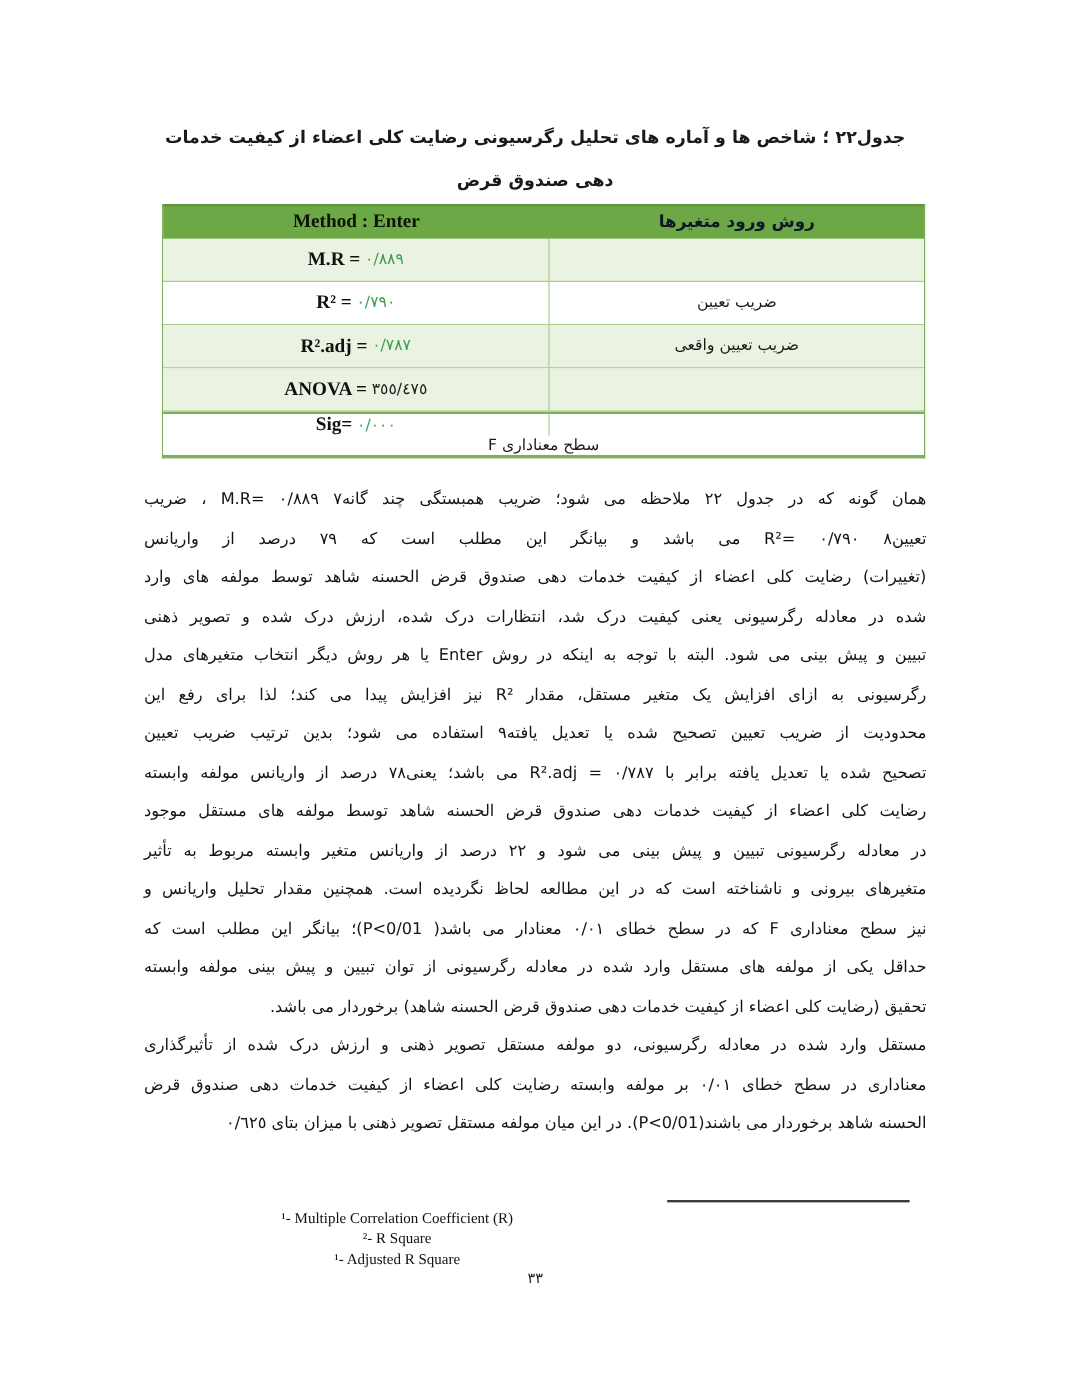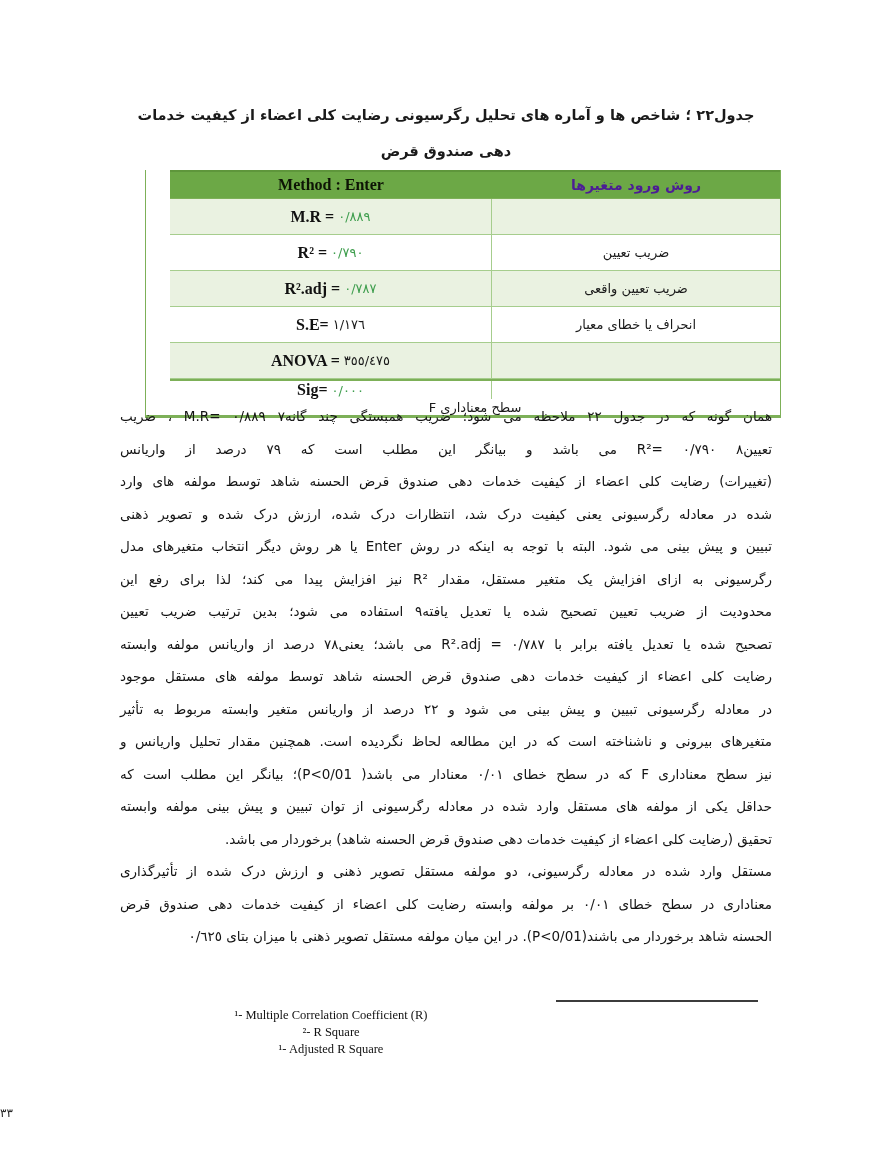--- a/index.html
+++ b/index.html
@@ -20,26 +20,25 @@
   }
   
   .doc-title{
     position:absolute;top:97px;left:120px;width:652px;
     direction:rtl;text-align:center;font-weight:bold;
     font-size:14.5px;line-height:36px;
     font-family:"DejaVu Sans","Liberation Serif",sans-serif;
   }
   
   .stat-table{
-    position:absolute;top:170px;left:145px;width:636px;
+    position:absolute;top:170px;left:135px;width:636px;
     border-left:1.5px solid var(--grid-heavy);
     border-right:1.5px solid var(--grid-heavy);
     border-bottom:3px solid var(--grid-heavy);
     box-sizing:border-box;
-    padding-left:24px;
   }
   .thead{
     display:flex;height:29px;align-items:center;
     background:var(--header-green);
     border-top:2.5px solid var(--edge-dark);
     border-bottom:1.5px solid var(--grid-heavy);
     box-sizing:border-box;
   }
   .trow{
     display:flex;height:36px;align-items:stretch;
@@ -57,21 +56,21 @@
   .thead .cell-en{border-right:none;}
   .cell-fa{
     flex:1;display:flex;align-items:center;justify-content:center;
     direction:rtl;font-size:13px;
     font-family:"DejaVu Sans","Liberation Serif",sans-serif;
   }
   .en-label{font-weight:bold;font-size:16px;color:#111;}
   .en-value{font-size:13px;margin-left:4px;font-family:"DejaVu Sans",sans-serif;}
   .en-value.green{color:var(--value-green);}
   .method-label{font-weight:bold;font-size:16px;color:#0d1405;}
-  .fa-header{font-weight:bold;font-size:14px;color:#4c1d95;}
+  .fa-header{font-weight:bold;font-size:14px;color:#0f172a;}
   
   .body-text{
     position:absolute;top:400px;left:120px;width:652px;
     direction:rtl;
     font-family:"DejaVu Sans","Liberation Serif",sans-serif;
     font-size:13.5px;color:#141414;
   }
   .body-line{
     height:32.5px;line-height:32.5px;white-space:nowrap;
     text-align:justify;text-align-last:justify;overflow:visible;
@@ -83,22 +82,22 @@
     background:#3c3c3c;
   }
   .footnotes{
     position:absolute;top:1007px;left:121px;width:420px;
     direction:ltr;text-align:center;
     font-family:"Liberation Serif","DejaVu Sans",serif;
     font-size:12.5px;line-height:17px;color:#101010;
   }
   
   .page-number{
-    position:absolute;top:1106px;left:0;width:100%;
-    text-align:left;font-size:12px;
+    position:absolute;top:1058px;left:0;width:100%;
+    text-align:center;font-size:12px;
     font-family:"DejaVu Sans",sans-serif;color:#222;
   }
 </style>
 </head>
 <body>
 
 <div class="page">
 
   <div class="doc-title">
     <div>جدول٢٢ ؛ شاخص ها و آماره های تحلیل رگرسیونی رضایت کلی اعضاء از کیفیت خدمات دهی صندوق قرض</div>
@@ -132,27 +131,20 @@
     </div>
 
     <div class="trow alt">
       <div class="cell-en">
         <span class="en-label">R².adj =</span>
         <span class="en-value green">٠/٧٨٧</span>
       </div>
       <div class="cell-fa">ضریب تعیین واقعی</div>
     </div>
 
-    <div class="trow">
-      <div class="cell-en">
-        <span class="en-label">S.E=</span>
-        <span class="en-value">١/١٧٦</span>
-      </div>
-      <div class="cell-fa">انحراف یا خطای معیار</div>
-    </div>
 
     <div class="trow alt">
       <div class="cell-en">
         <span class="en-label">ANOVA =</span>
         <span class="en-value">٣٥٥/٤٧٥</span>
       </div>
     </div>
 
     <div class="trow last">
       <div class="cell-en">

